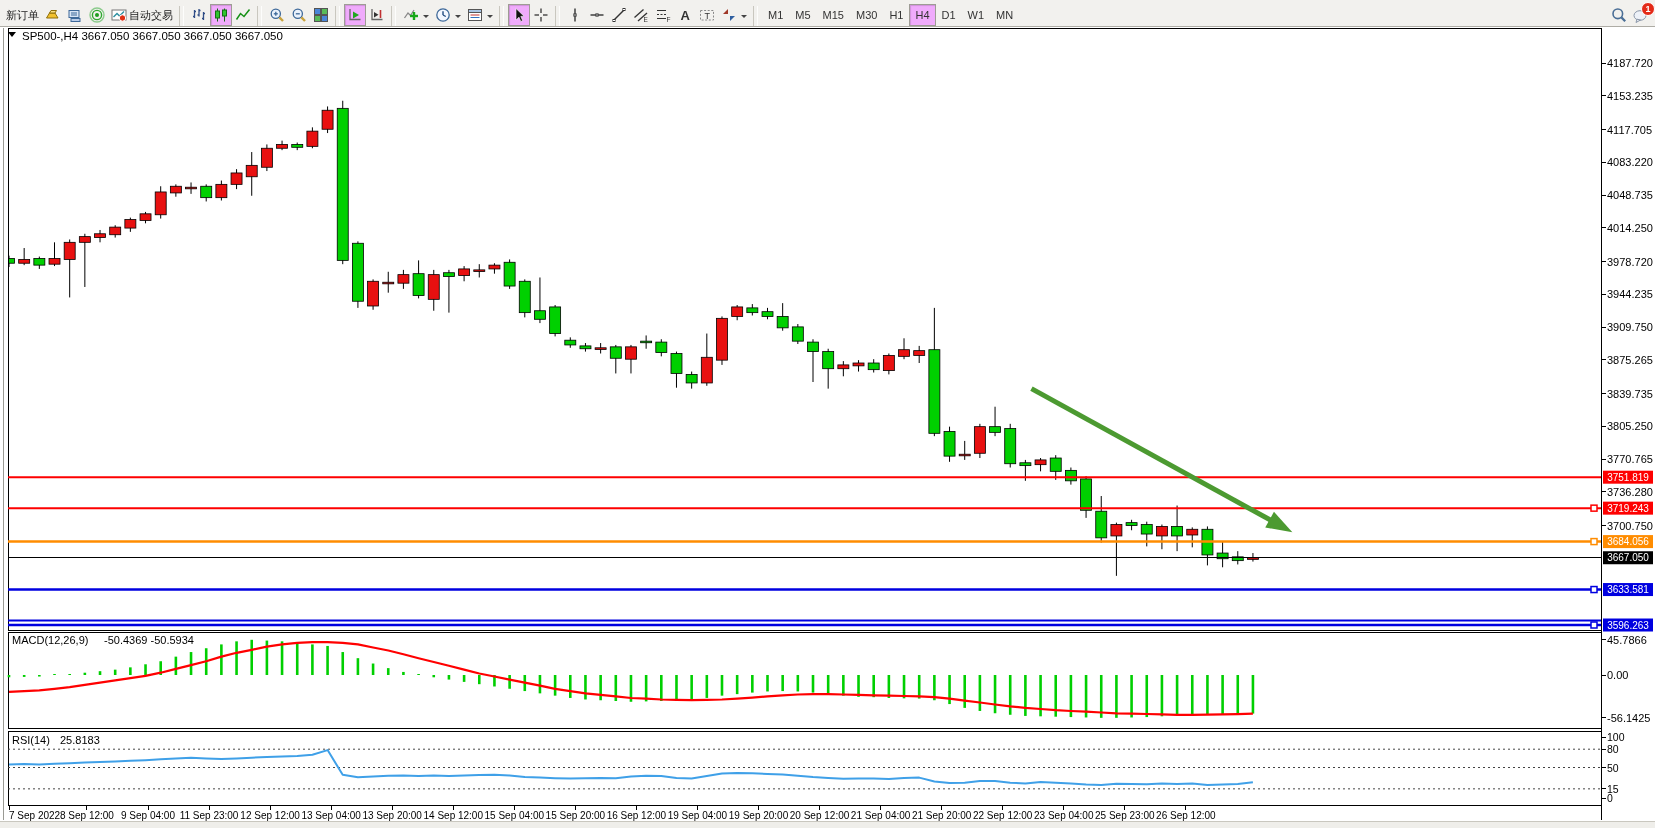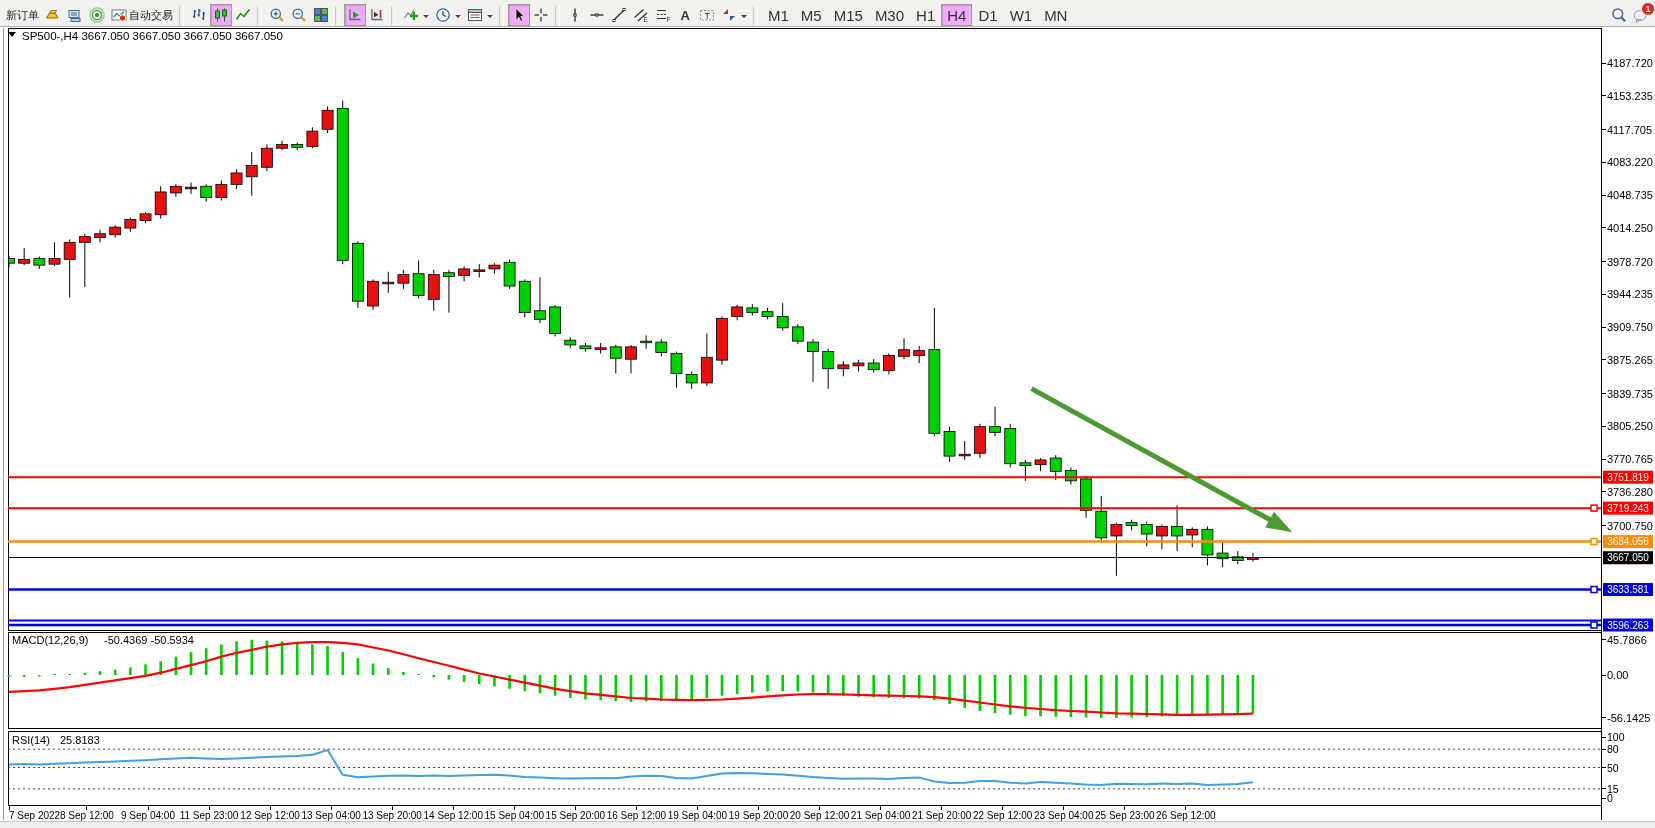--- a/index.html
+++ b/index.html
@@ -6,21 +6,21 @@
   #app{position:relative;width:1655px;height:828px;overflow:hidden;background:#fff;
        font-family:"Liberation Sans","DejaVu Sans",sans-serif;}
   #chart-svg{position:absolute;left:0;top:0;}
   #toolbar{position:absolute;left:0;top:0;width:1655px;height:27px;background:#f2f1ee;
            border-bottom:1px solid #aeaca5;display:flex;align-items:flex-end;padding:0 3px;
            box-sizing:border-box;z-index:5;}
   .btn{height:22px;min-width:22px;padding:0 2px;display:flex;align-items:center;justify-content:center;
        border:1px solid transparent;font-size:11px;color:#1a1a1a;gap:2px;box-sizing:border-box;position:relative;}
   .btn.pressed{background:#f0abfc;border-color:#9e9c95;box-shadow:inset 1px 1px 1px rgba(0,0,0,.14);}
   .btn .lbl{white-space:nowrap;}
-  .tf{padding:0 5px;font-size:15px;color:#333;}
+  .tf{padding:0 5px;font-size:11px;color:#333;}
   .sep{width:3px;height:20px;margin:0 4px 0 3px;border-left:1px solid #c9c7bf;border-right:1px solid #fdfdfc;}
   .dd{width:0;height:0;border:3px solid transparent;border-top-color:#444;margin-left:2px;margin-top:5px;}
   .spacer{flex:1;}
   .nbadge{position:absolute;right:-4px;top:-3px;width:12px;height:12px;border-radius:50%;
           background:#e32a18;color:#fff;font-size:9px;font-weight:bold;display:flex;
           align-items:center;justify-content:center;border:1px solid #fff;}
   svg text{font-family:"Liberation Sans","DejaVu Sans",sans-serif;}
 </style>
 </head>
 <body>

